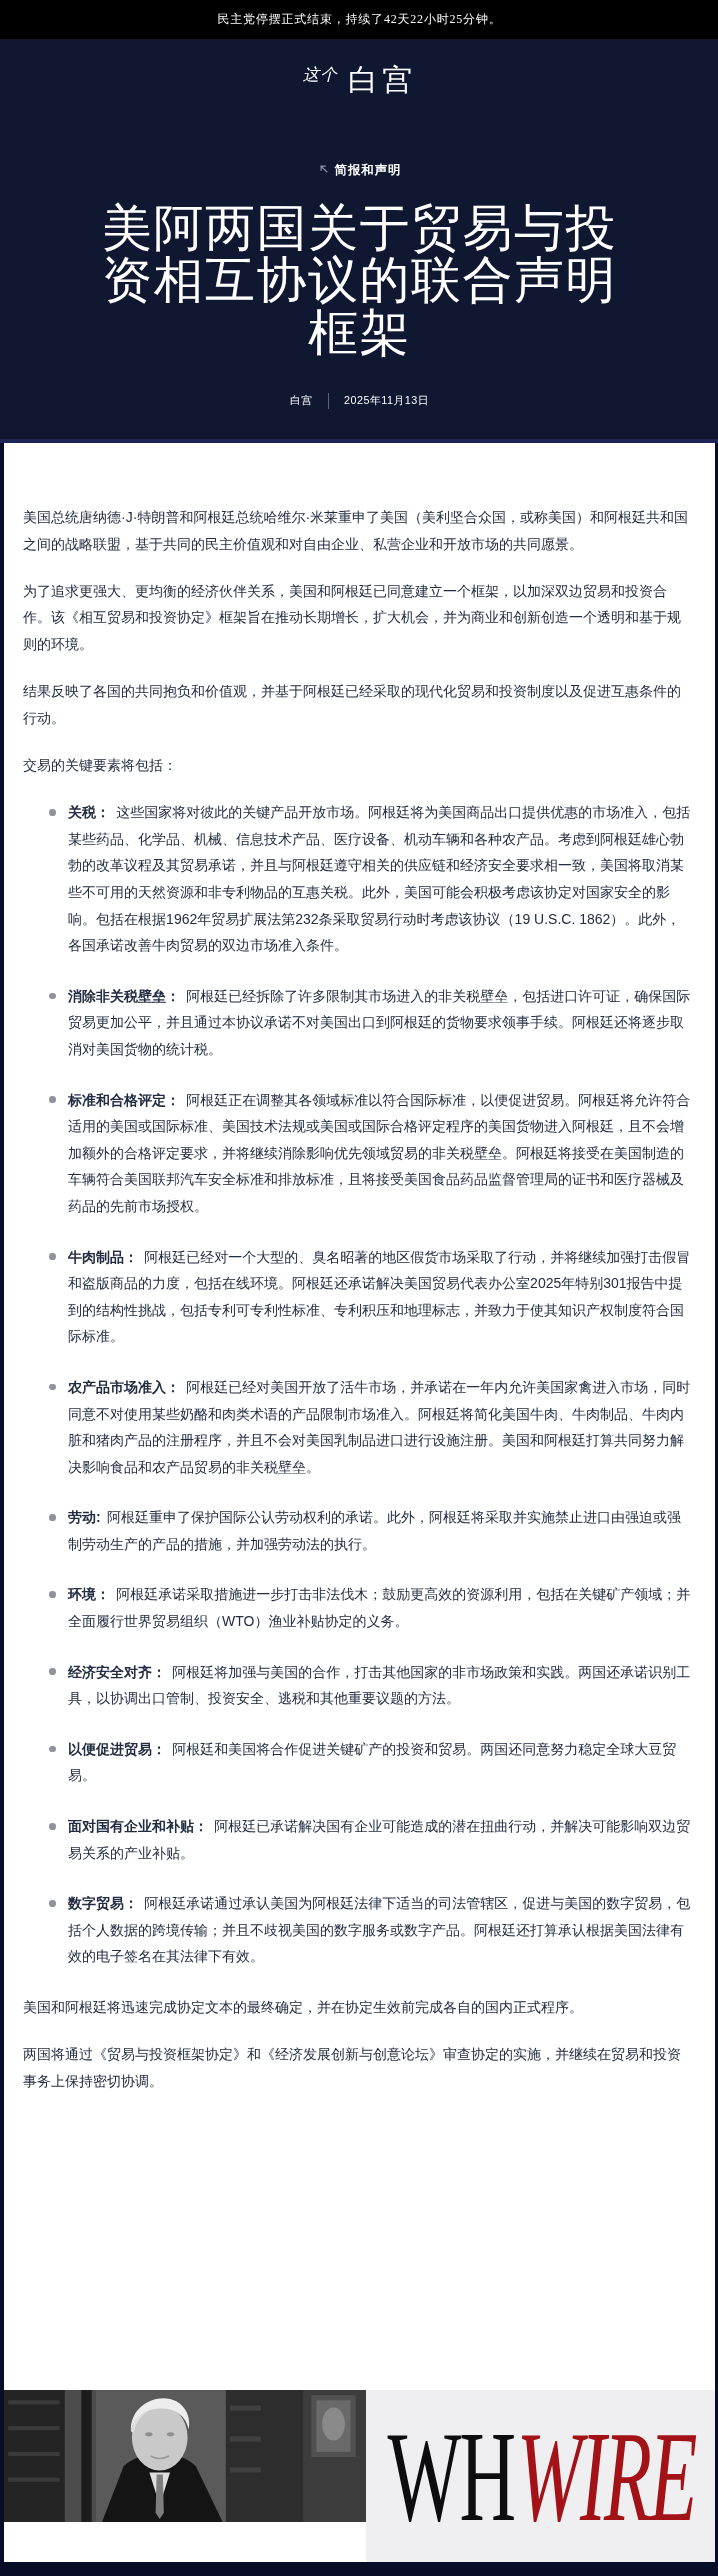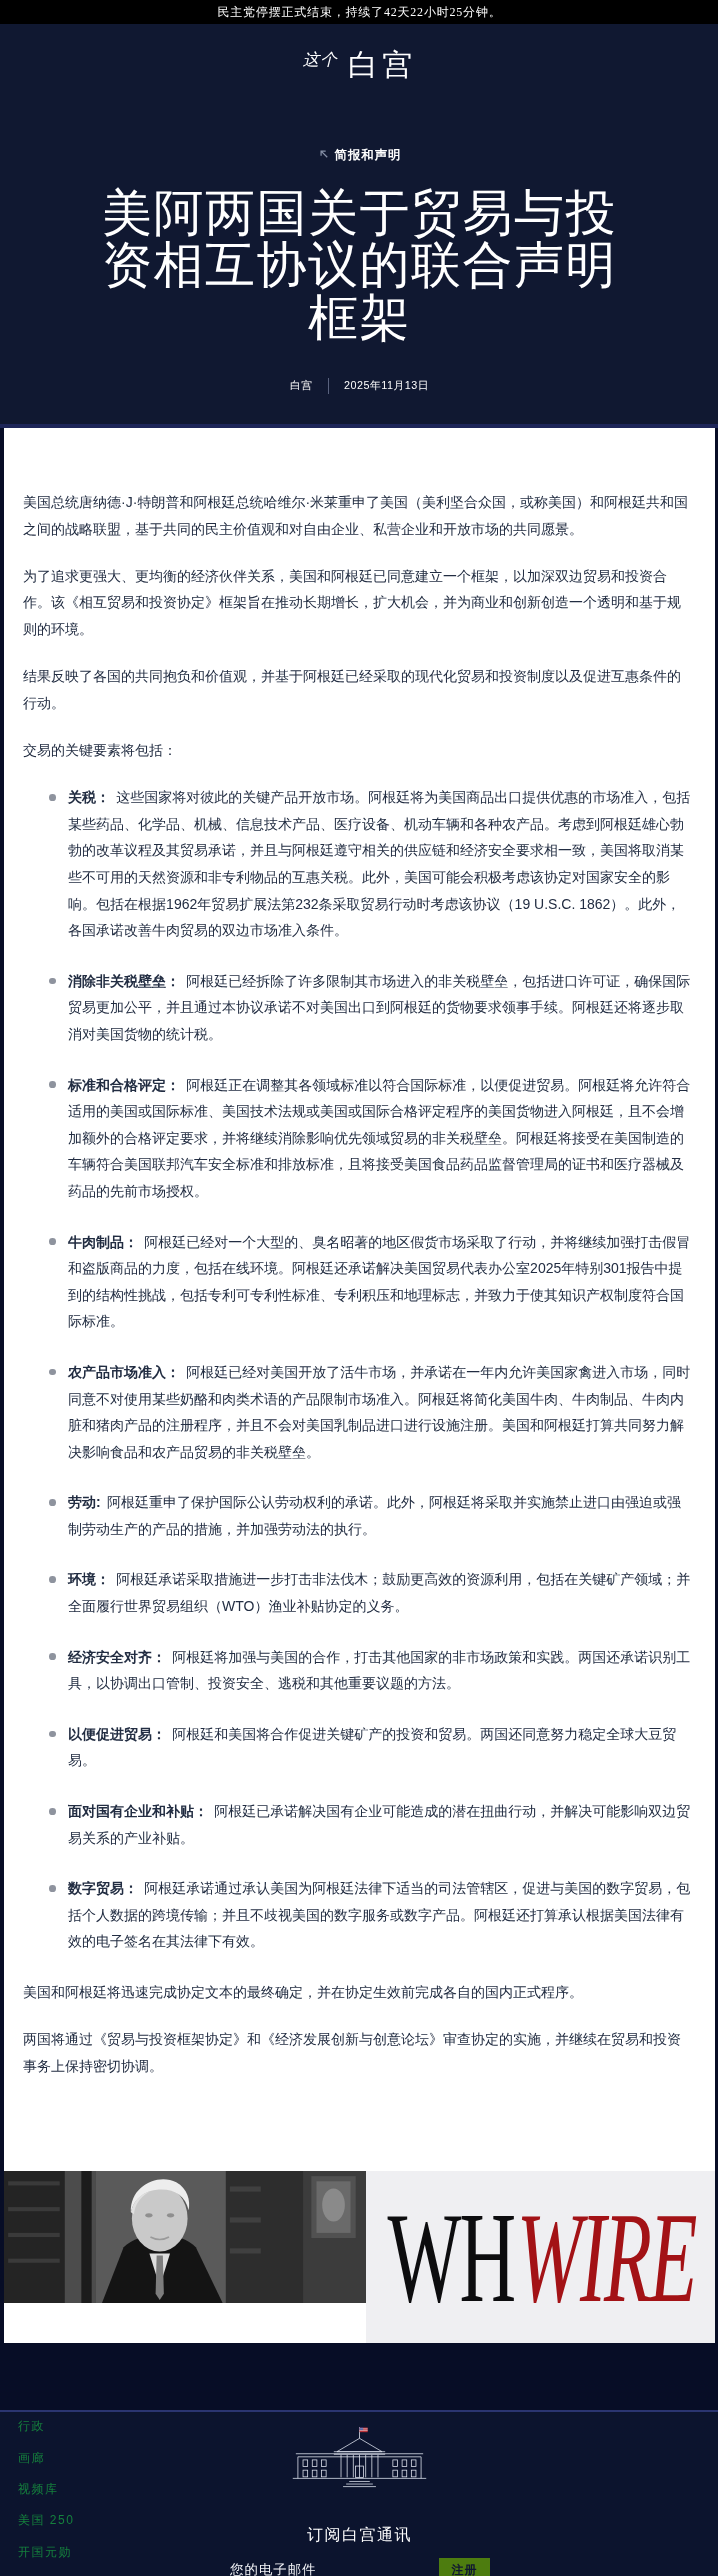--- a/index.html
+++ b/index.html
@@ -1,40 +1,40 @@
 <!DOCTYPE html>
 <html lang="zh" style="font-size:8.2px"><head>
 <meta charset="utf-8">
 <style>
   html,body{margin:0;padding:0;background:#070d26;}
   .page{width:719px;height:2611px;overflow:hidden;position:relative;
         font-family:"Liberation Sans",sans-serif;-webkit-font-smoothing:antialiased;}
 
   
-  .topbar{height:24px;background:#000;display:flex;align-items:center;justify-content:center;}
+  .topbar{height:39px;background:#000;display:flex;align-items:center;justify-content:center;}
   .topbar span{color:#fff;font-family:"Liberation Serif",serif;font-size:12px;letter-spacing:0.8px;}
 
   
   .hero{height:400px;background:#101831;text-align:center;color:#fff;overflow:hidden;}
   .logo{padding-top:20.6px;white-space:nowrap;cursor:pointer;display:inline-block;}
   .logo-script{font-family:"Liberation Serif",serif;font-style:italic;font-size:16.5px;
                margin-right:10.3px;vertical-align:9.3px;letter-spacing:1px;}
   .logo-main{font-family:"Liberation Serif",serif;font-size:30px;letter-spacing:4.1px;}
   .breadcrumb{margin-top:61px;display:flex;align-items:center;justify-content:center;gap:5.7px;cursor:pointer;}
   .breadcrumb .bc-label{font-size:12.4px;font-weight:bold;letter-spacing:1px;}
   .hero-title{margin:23px auto 0;max-width:531px;font-family:"Liberation Serif",serif;
               font-weight:400;font-size:50px;line-height:1.05;letter-spacing:1.5px;}
   .hero-meta{margin-top:34px;display:flex;align-items:center;justify-content:center;font-size:10.8px;letter-spacing:0.5px;}
   .meta-divider{display:inline-block;width:0.5px;height:15.5px;background:#59627e;margin:0 15.5px;}
 
   
   .strip{height:4.1px;background:#1d2558;}
   .card-wrap{padding:0 4.1px 67px;background:#070d26;}
   .card{background:#ffffff;}
-  .article{height:1743px;overflow:hidden;box-sizing:border-box;
+  .article{height:1947px;overflow:hidden;box-sizing:border-box;
            padding:61px 23px 0 19px;color:#222d42;font-size:14px;line-height:1.9;}
   .article p{margin:0 0 20.6px;}
   .article ul{list-style:none;margin:12.4px 0 0;padding:0;}
   .article li{position:relative;padding-left:45px;margin:0 0 24px;}
   .bullet-dot{position:absolute;left:26px;top:9.8px;width:6.7px;height:6.7px;border-radius:50%;background:#8e939e;}
   .bullet-label{font-weight:bold;margin-right:6.2px;}
 
   
   .banner{height:172px;display:flex;overflow:hidden;}
   .banner-photo{flex:0 0 362px;height:132px;overflow:hidden;background:#333;}

